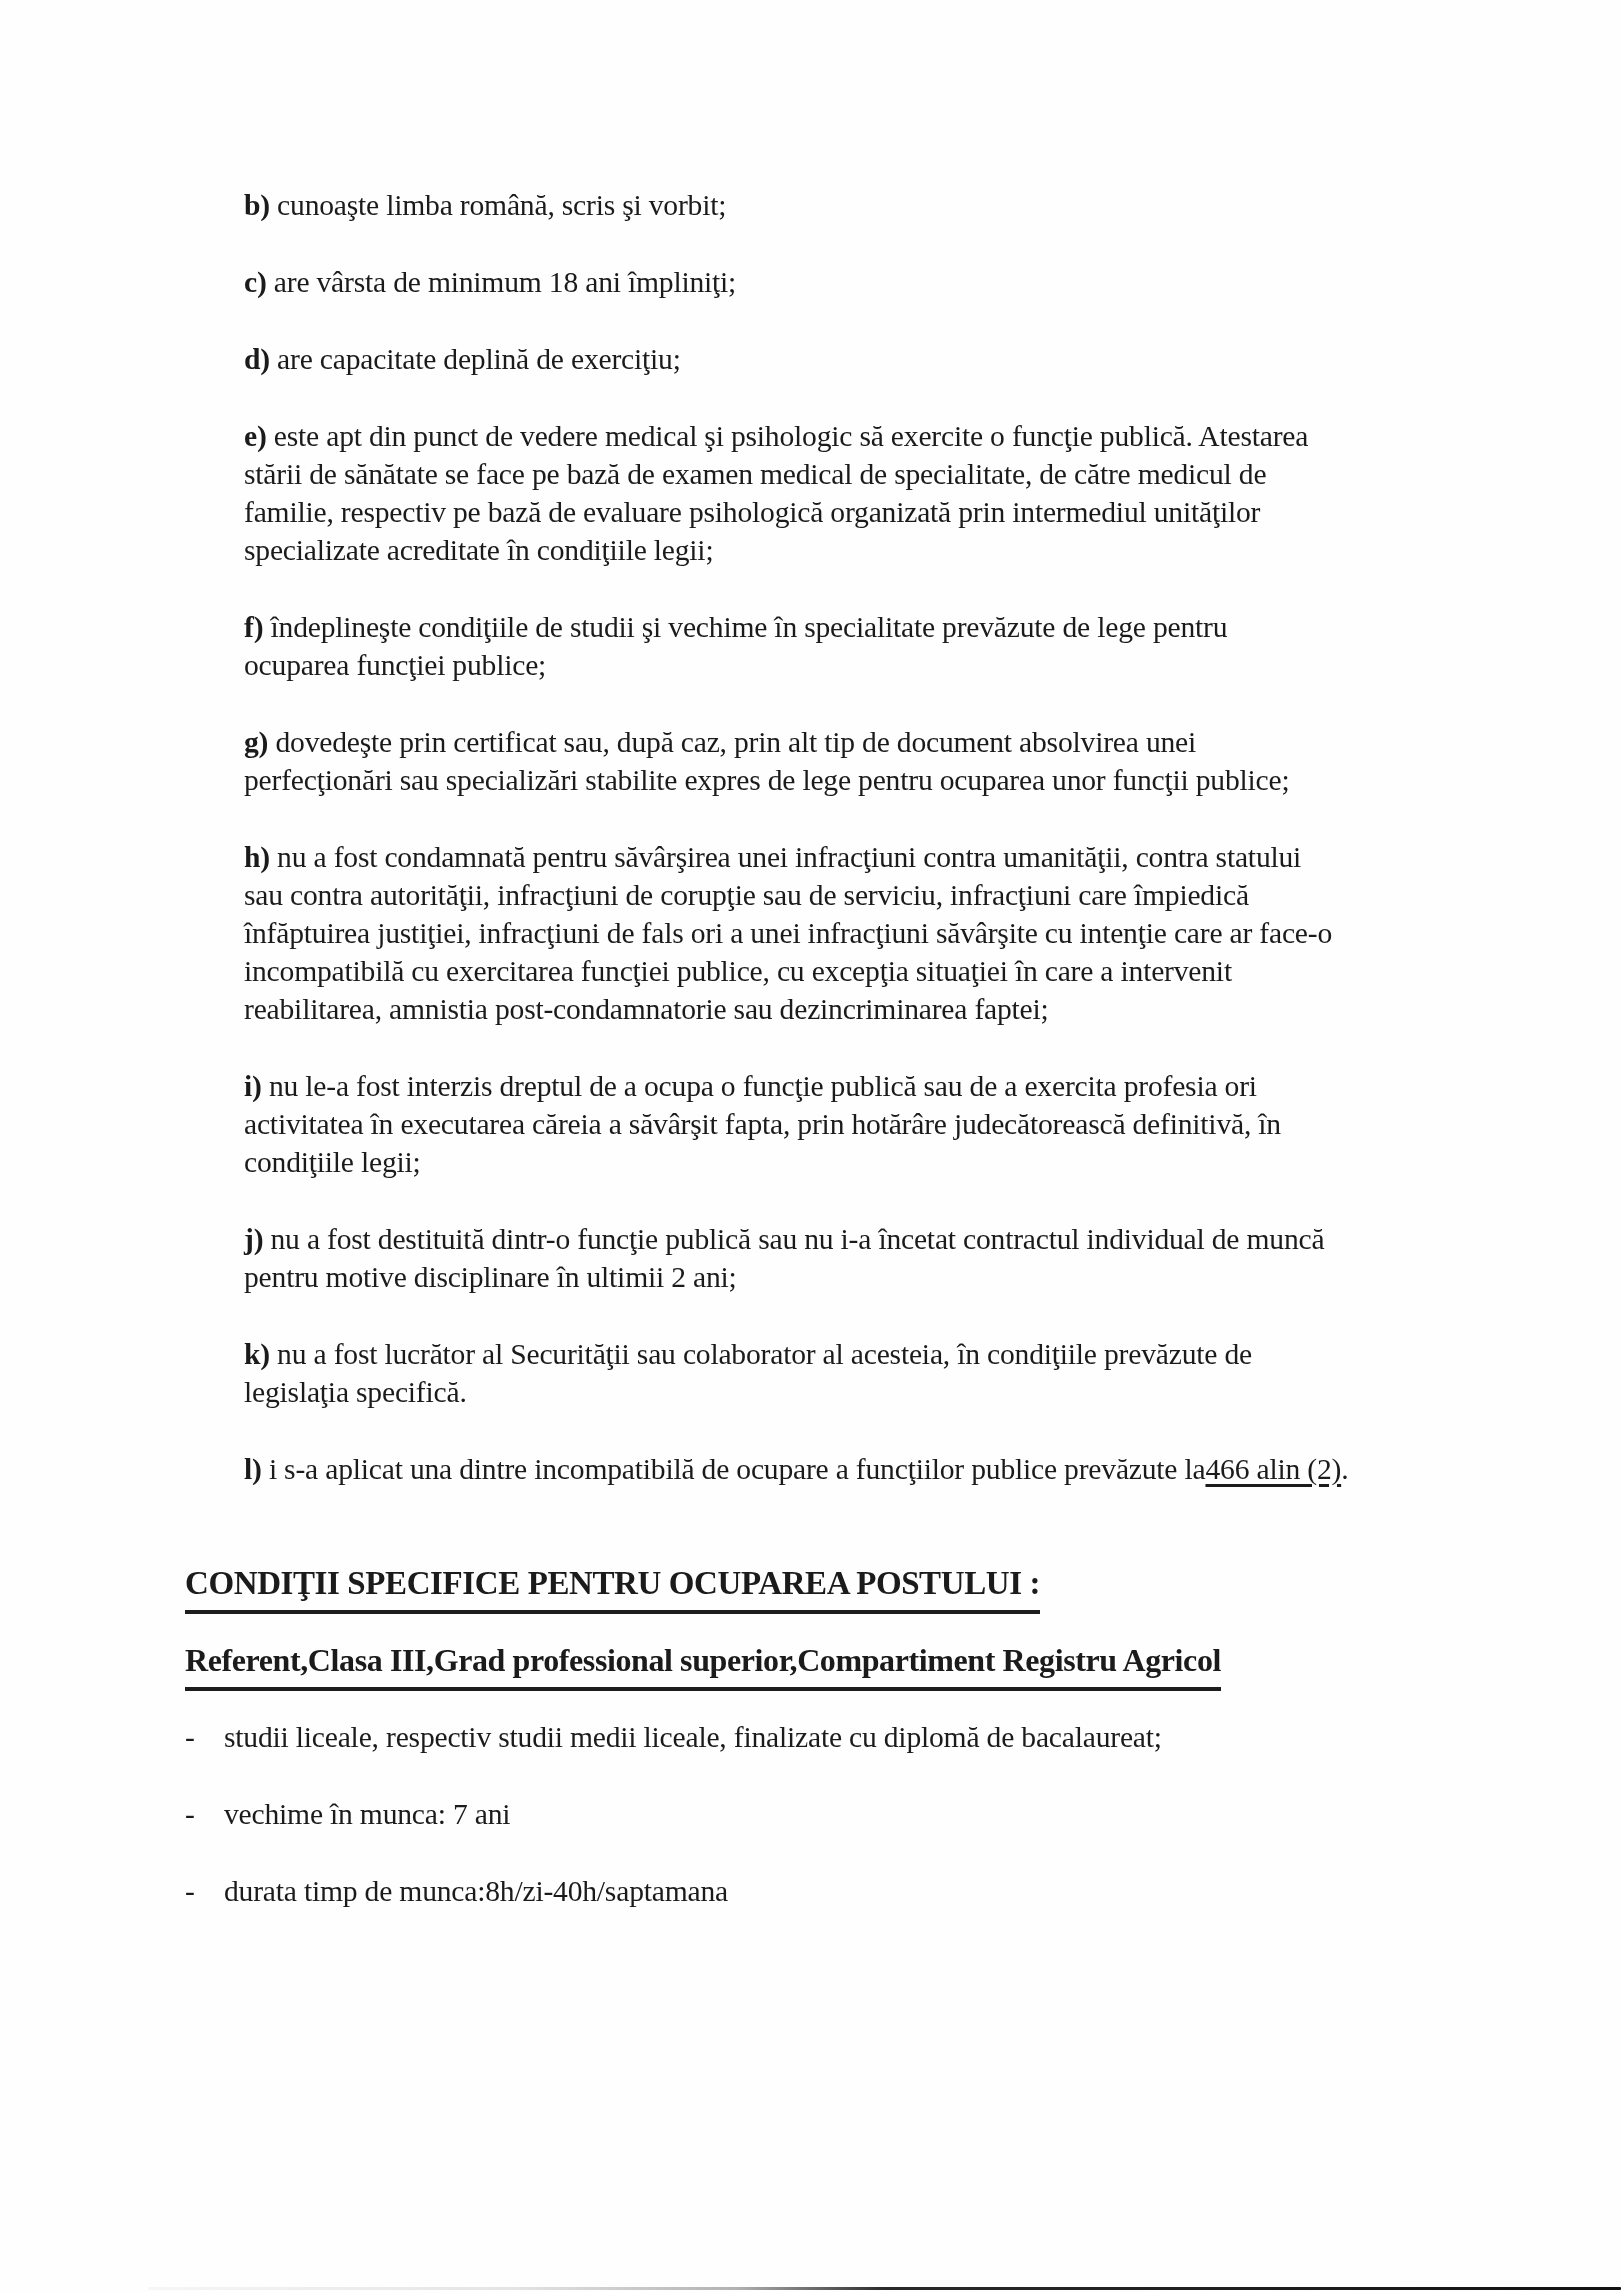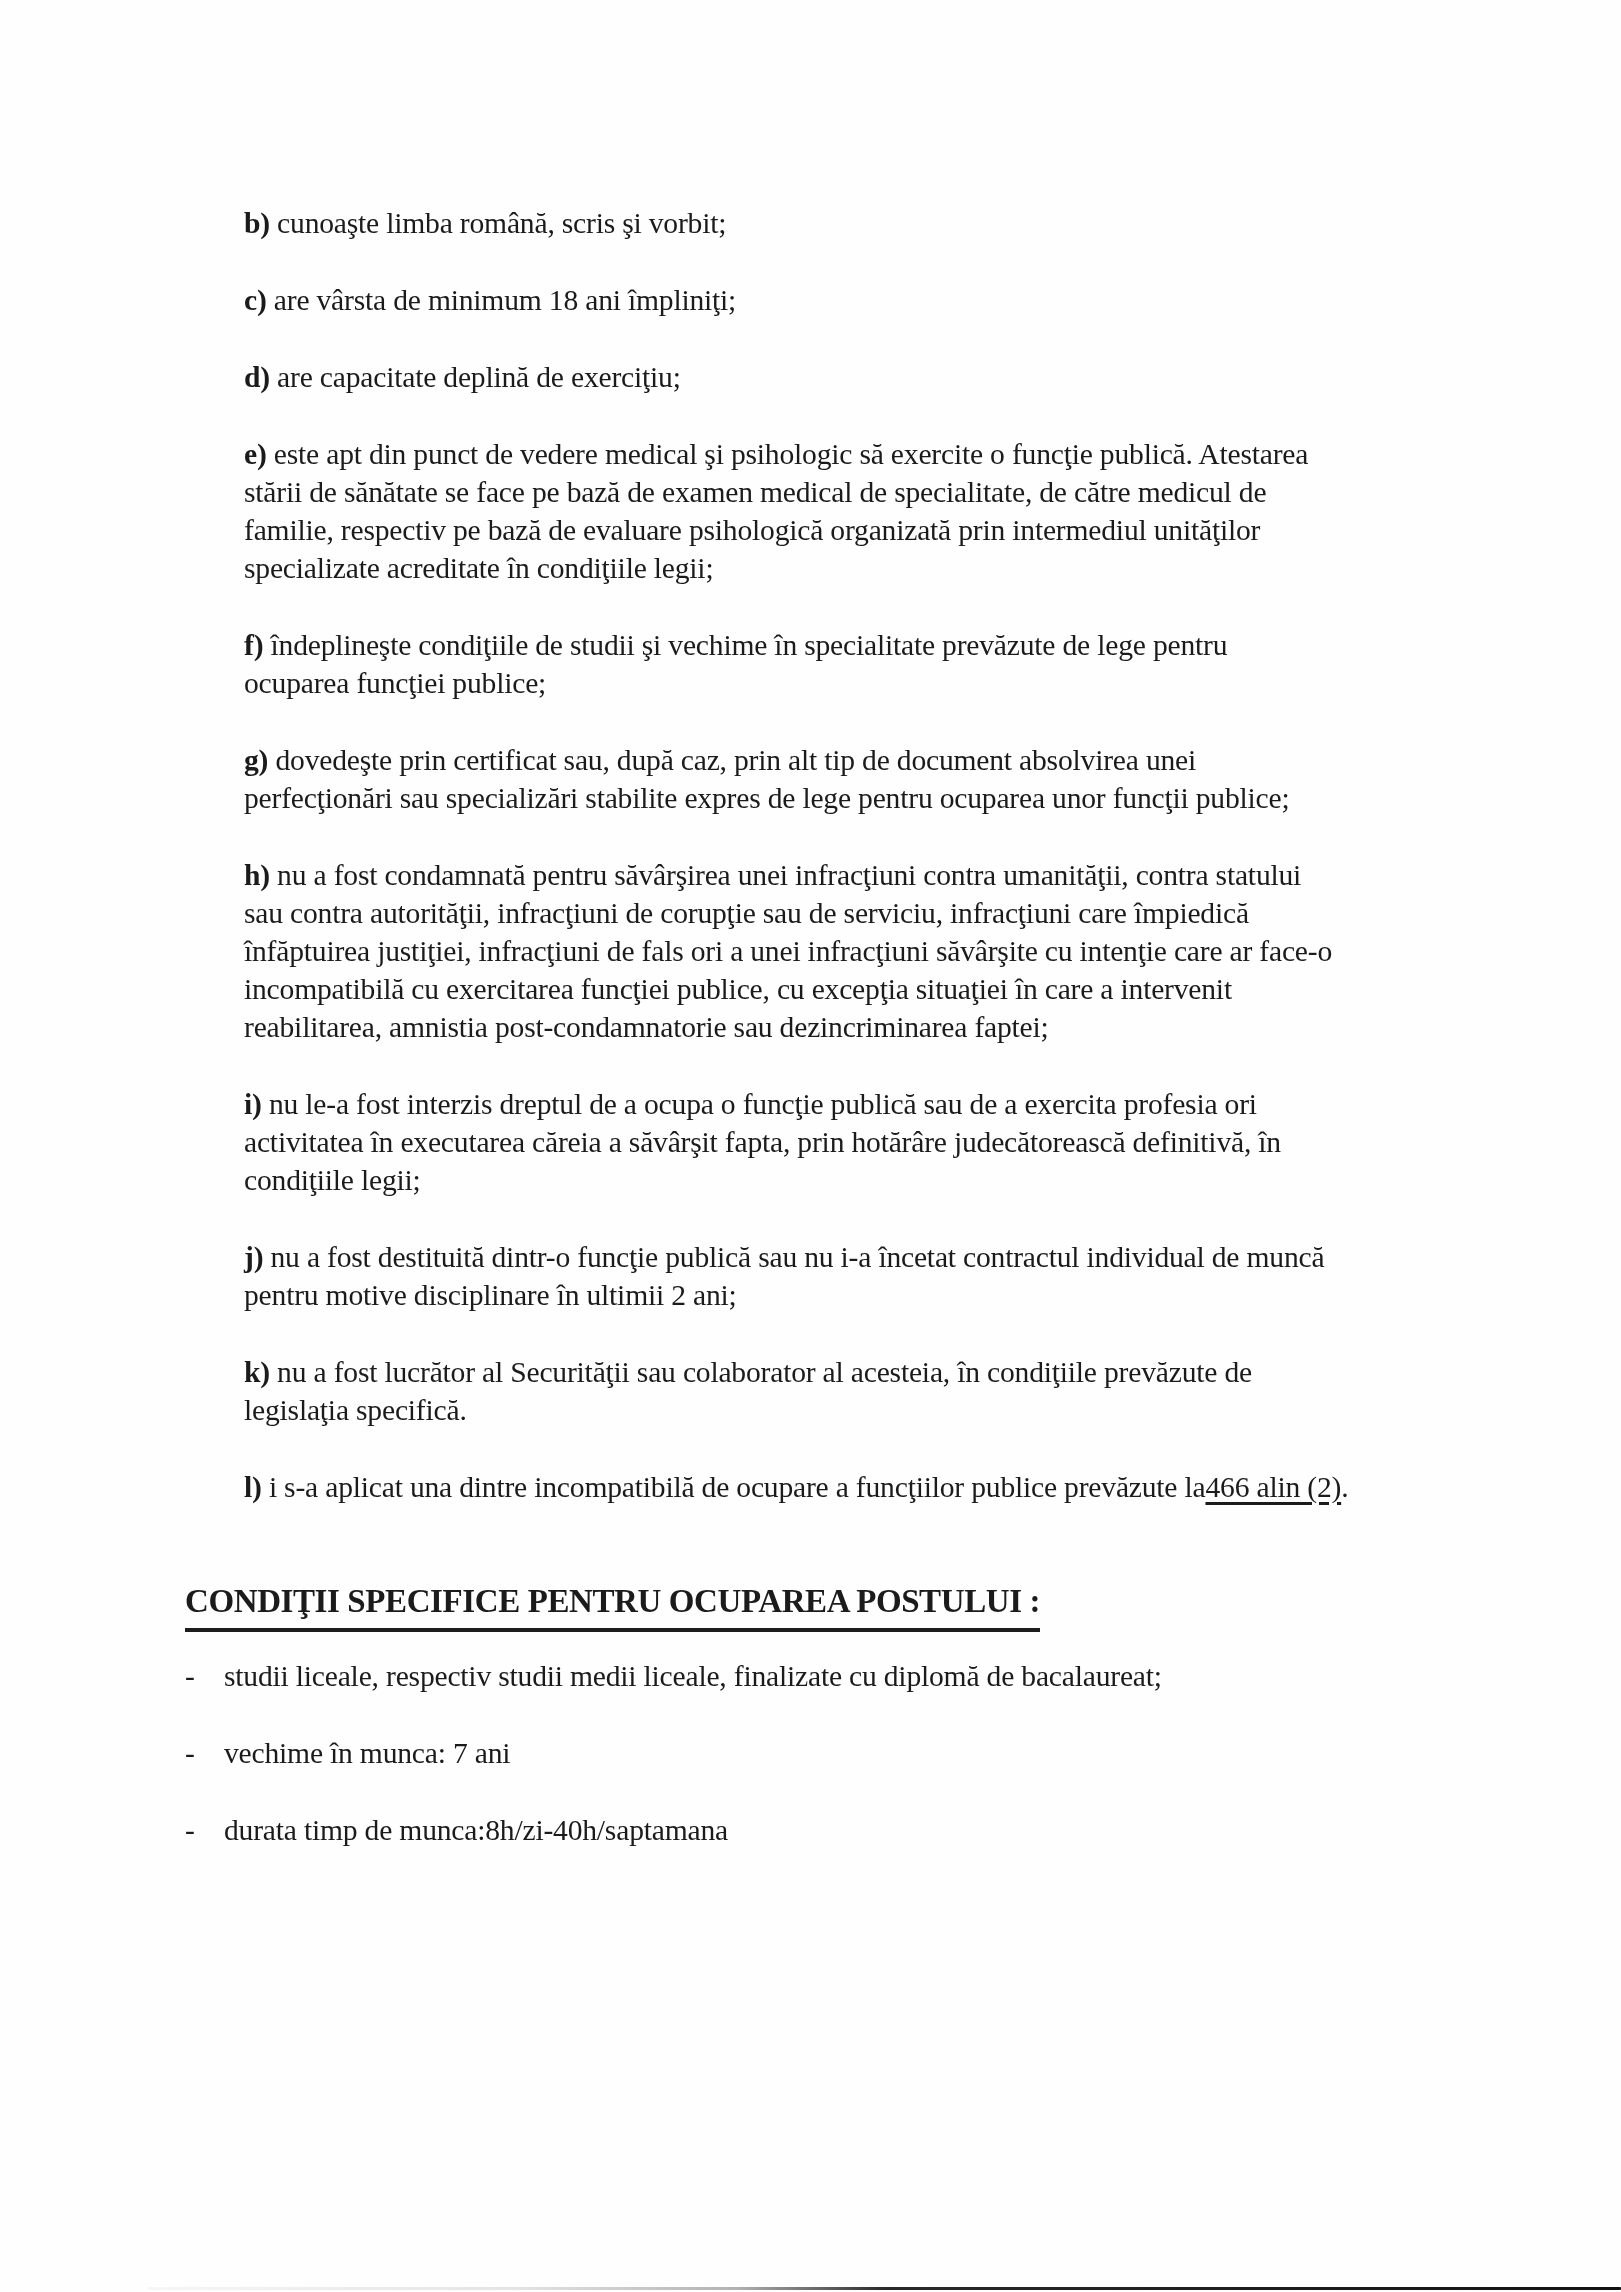--- a/index.html
+++ b/index.html
@@ -13,21 +13,21 @@
     height: 2293px;
     margin: 0 auto;
     background: #fefefe;
     overflow: hidden;
     font-family: "Liberation Serif", "DejaVu Serif", serif;
     color: #1b1b1b;
   }
   .content {
     position: absolute;
     left: 185px;
-    top: 204px;
+    top: 186px;
     width: 1397px;
   }
   .item {
     margin: 0 0 39px 59px;
     width: 1379px;
     font-size: 29.6px;
     line-height: 38px;
     letter-spacing: -0.2px;
     white-space: pre-wrap;
     text-align: left;
@@ -122,20 +122,21 @@
     <p class="item"><b class="lbl">j)</b><span> nu a fost destituită dintr-o funcţie publică sau nu i-a încetat contractul individual de muncă
 pentru motive disciplinare în ultimii 2 ani;</span></p>
 
     <p class="item"><b class="lbl">k)</b><span> nu a fost lucrător al Securităţii sau colaborator al acesteia, în condiţiile prevăzute de
 legislaţia specifică.</span></p>
 
     <p class="item"><b class="lbl">l)</b><span> i s-a aplicat una dintre incompatibilă de ocupare a funcţiilor publice prevăzute la</span><span class="u">466 alin (2)</span><span>.</span></p>
 
     <h1 class="heading"><span class="hu">CONDIŢII SPECIFICE PENTRU OCUPAREA POSTULUI :</span></h1>
 
+    <h2 class="subheading"><span class="hu">Referent,Clasa III,Grad professional superior,Compartiment Registru Agricol</span></h2>
 
     <div class="bullet">
         <span class="marker">-</span>
         <span class="btxt">studii liceale, respectiv studii medii liceale, finalizate cu diplomă de bacalaureat;</span>
       </div>
 
     <div class="bullet">
         <span class="marker">-</span>
         <span class="btxt">vechime în munca: 7 ani</span>
       </div>

